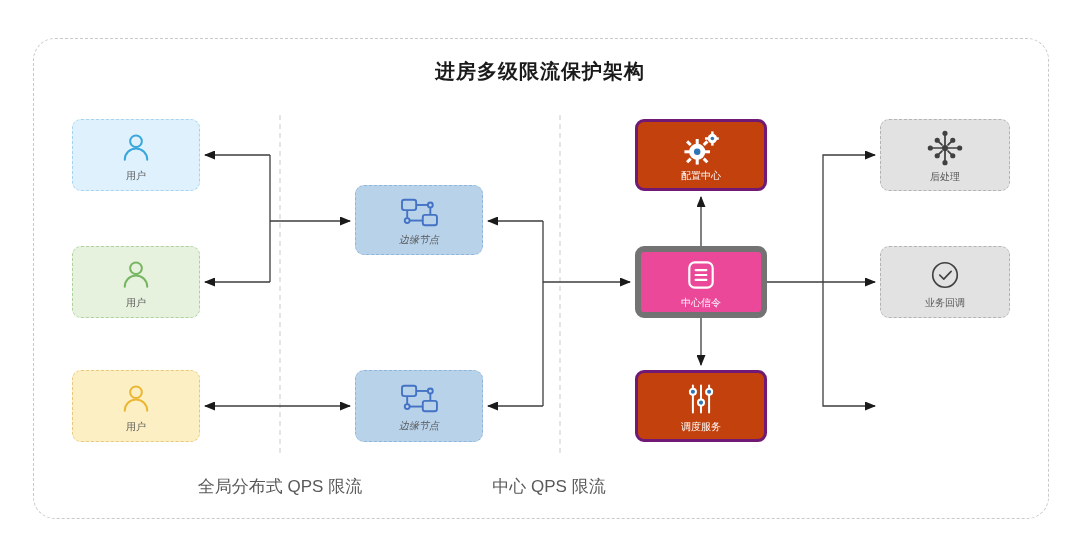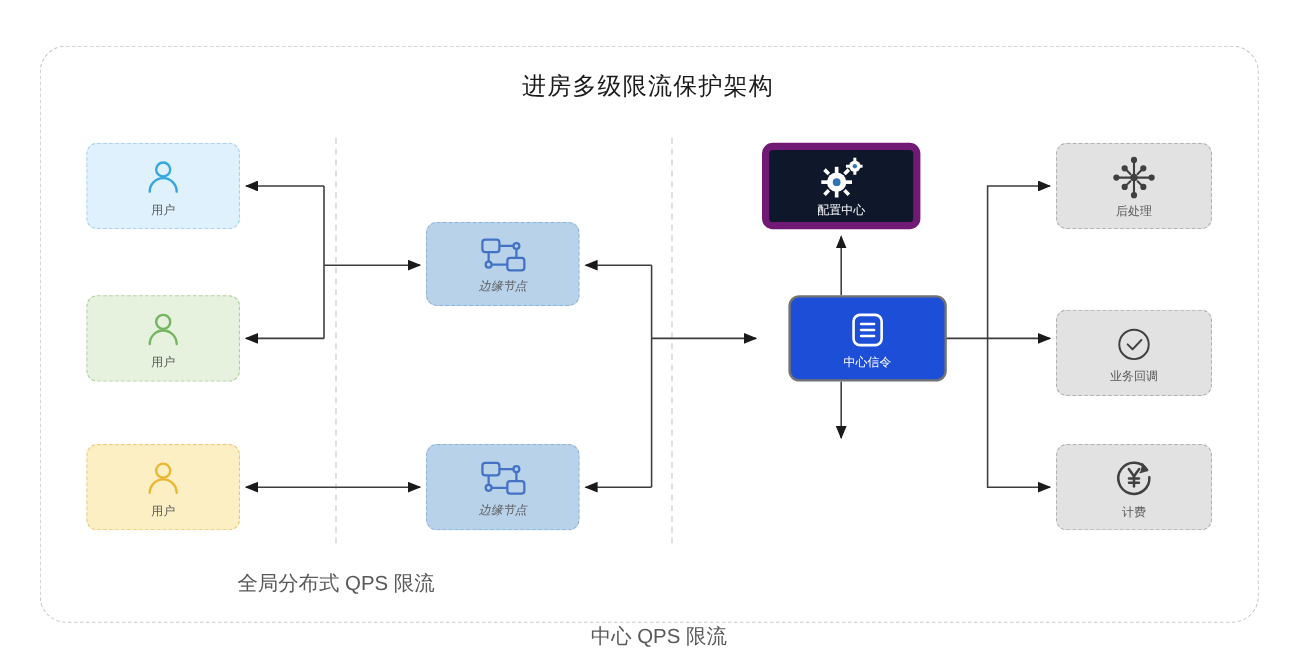--- a/index.html
+++ b/index.html
@@ -1,31 +1,31 @@
 <!DOCTYPE html>
 <html><head>
 <meta charset="utf-8">
 <style>
   html,body{margin:0;padding:0;background:#ffffff;}
   body{font-family:"Liberation Sans","DejaVu Sans",sans-serif;}
   .canvas{position:relative;width:1080px;height:559px;background:#ffffff;overflow:hidden;}
   .outer{position:absolute;left:33px;top:38px;width:1014px;height:479px;
          border:1px dashed #c9c9c9;border-radius:22px;}
   .title{position:absolute;left:0;top:58px;width:1080px;text-align:center;
-         font-size:20px;font-weight:normal;color:#1a1a1a;letter-spacing:1px;}
+         font-size:20px;font-weight:bold;color:#1a1a1a;letter-spacing:1px;}
   .node{position:absolute;display:flex;flex-direction:column;align-items:center;
         justify-content:center;border-radius:9px;box-sizing:border-box;gap:2px;}
   .node .nlabel{font-size:10px;color:#595959;line-height:1;margin-top:3px;}
   .node.dark .nlabel{color:#ffffff;}
   .user1{background:#def1fc;border:1px dashed #a4d4ee;color:#36a6dc;}
   .user2{background:#e6f1de;border:1px dashed #aed29d;color:#76b560;}
   .user3{background:#fdefc4;border:1px dashed #e6ca7c;color:#eab733;}
   .edge{background:#b8d2ea;border:1px dashed #8fb6da;color:#4472c4;font-style:italic;}
-  .blue{background:#0f172a;border:6px solid #701a75;color:#ffffff;}
-  .navy{background:#1d4ed8;border:2px solid #737373;color:#ffffff;margin-left:22px;}
+  .blue{background:#c2410c;border:3px solid #701a75;color:#ffffff;}
+  .navy{background:#ec4899;border:6px solid #737373;color:#ffffff;}
   .gray{background:#e2e2e2;border:1px dashed #b3b3b3;color:#404040;}
   .wires{position:absolute;left:0;top:0;pointer-events:none;}
   .annot{position:absolute;top:475px;transform:translateX(-50%);
          font-size:17px;color:#595959;white-space:nowrap;}
   svg.nicon{display:block;}
 </style>
 </head>
 <body>
 
 <div class="canvas">
@@ -162,20 +162,33 @@
       <g stroke="#ffffff" stroke-width="2.4" fill="none" stroke-linecap="round">
         <rect x="7" y="6" width="26" height="28" rx="6"></rect>
         <path d="M14 14.5 H26"></path>
         <path d="M14 20 H26"></path>
         <path d="M14 25.5 H26"></path>
       </g>
     </svg>
     <span class="nlabel">中心信令</span>
   </div>
 
+  <div class="node blue dark" style="left:635px;top:370px;width:132px;height:72px;">
+    <svg class="nicon" width="36" height="36" viewBox="0 0 40 40">
+      <g stroke="#ffffff" stroke-width="2.2" fill="#2e75b6" stroke-linecap="round">
+        <path d="M11 5 V35"></path>
+          <path d="M20 5 V35"></path>
+          <path d="M29 5 V35"></path>
+        <circle cx="11" cy="12" r="3.4"></circle>
+        <circle cx="20" cy="24" r="3.4"></circle>
+        <circle cx="29" cy="12" r="3.4"></circle>
+      </g>
+    </svg>
+    <span class="nlabel">调度服务</span>
+  </div>
 
   <div class="node gray" style="left:880px;top:119px;width:130px;height:72px;">
     <svg class="nicon" width="38" height="38" viewBox="0 0 44 44">
       <g stroke="#404040" stroke-width="2" fill="#404040" stroke-linecap="round">
         <path d="M22 7 V37" fill="none"></path>
         <path d="M7 22 H37" fill="none"></path>
         <circle cx="22" cy="5" r="2"></circle>
           <circle cx="22" cy="39" r="2"></circle>
         <circle cx="5" cy="22" r="2"></circle>
           <circle cx="39" cy="22" r="2"></circle>
@@ -186,40 +199,27 @@
         <circle cx="13" cy="13" r="2"></circle>
           <circle cx="31" cy="13" r="2"></circle>
         <circle cx="13" cy="31" r="2"></circle>
           <circle cx="31" cy="31" r="2"></circle>
         <circle cx="22" cy="22" r="2.6"></circle>
       </g>
     </svg>
     <span class="nlabel">后处理</span>
   </div>
 
-  <div class="node gray" style="left:880px;top:258px;width:130px;height:72px;">
+  <div class="node gray" style="left:880px;top:246px;width:130px;height:72px;">
     <svg class="nicon" width="36" height="36" viewBox="0 0 44 44">
       <g stroke="#404040" stroke-width="2" fill="none" stroke-linecap="round" stroke-linejoin="round">
         <circle cx="22" cy="22" r="15"></circle>
         <path d="M15.5 22 L20.5 27 L29.5 17.5"></path>
       </g>
     </svg>
     <span class="nlabel">业务回调</span>
   </div>
 
-  <div class="node gray" style="left:880px;top:370px;width:130px;height:72px;">
-    <svg class="nicon" width="38" height="38" viewBox="0 0 44 44">
-      <g stroke="#404040" stroke-width="2.4" fill="none" stroke-linecap="round" stroke-linejoin="round">
-        <path d="M34.5 13.5 A 15 15 0 1 0 36.8 20.5"></path>
-        <path d="M30 7.5 L35.2 13.8 L28 16" fill="#404040" stroke-width="1.4"></path>
-        <path d="M17 12.5 L22 19.5 L27 12.5"></path>
-        <path d="M22 19.5 V29.5"></path>
-        <path d="M17.2 21.8 H26.8"></path>
-        <path d="M17.2 25.8 H26.8"></path>
-      </g>
-    </svg>
-    <span class="nlabel">计费</span>
-  </div>
 
   <div class="annot" style="left:280px;">全局分布式 QPS 限流</div>
-  <div class="annot" style="left:549px;margin-top:44px;">中心 QPS 限流</div>
+  <div class="annot" style="left:549px;">中心 QPS 限流</div>
 
 </div>
 
 </body></html>

